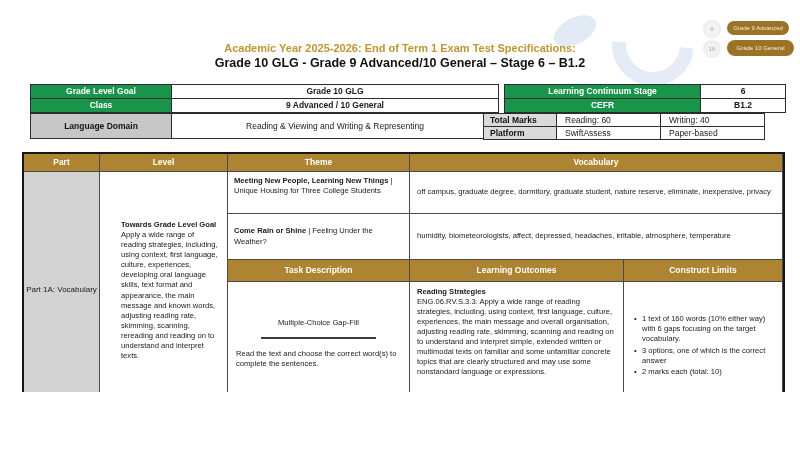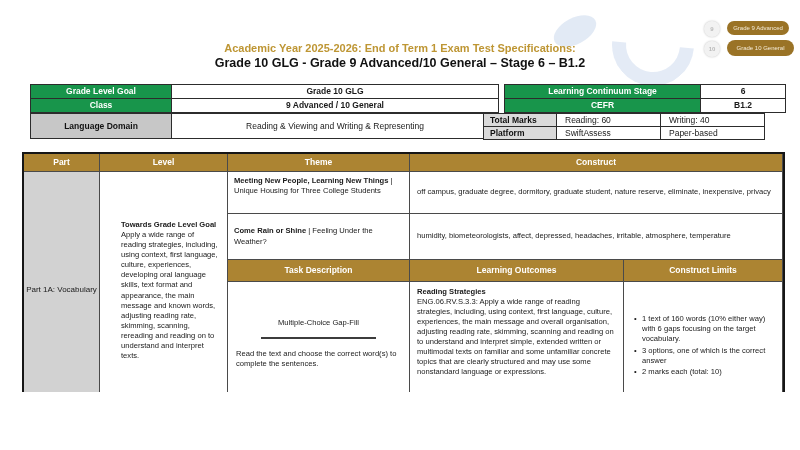--- a/index.html
+++ b/index.html
@@ -114,21 +114,21 @@
     <div class="info-cell cell-ltgray">Platform</div>
     <div class="info-cell cell-left">SwiftAssess</div>
     <div class="info-cell cell-left">Paper-based</div>
   </div>
 
   <div class="main-table">
 
     <div class="mt-cell mt-head">Part</div>
     <div class="mt-cell mt-head">Level</div>
     <div class="mt-cell mt-head">Theme</div>
-    <div class="mt-cell mt-head col-span2">Construct</div>
+    <div class="mt-cell mt-head col-span2">Vocabulary</div>
 
     <div class="mt-cell part-cell">Part 1A: Vocabulary</div>
     <div class="mt-cell level-cell">
       <div>
         <b class="inline">Towards Grade Level Goal</b>
         <span>Apply a wide range of reading strategies, including, using context, first language, culture, experiences, developing oral language skills, text format and appearance, the main message and known words, adjusting reading rate, skimming, scanning, rereading and reading on to understand and interpret texts.</span>
       </div>
     </div>
 
     <div class="mt-cell theme-cell" style="grid-column:3;grid-row:2;">

